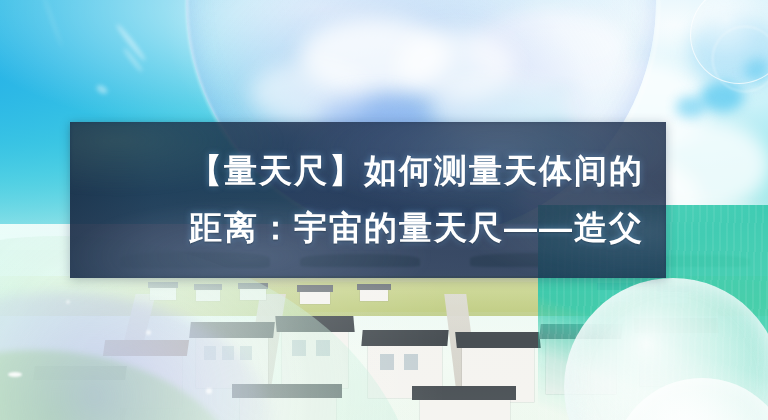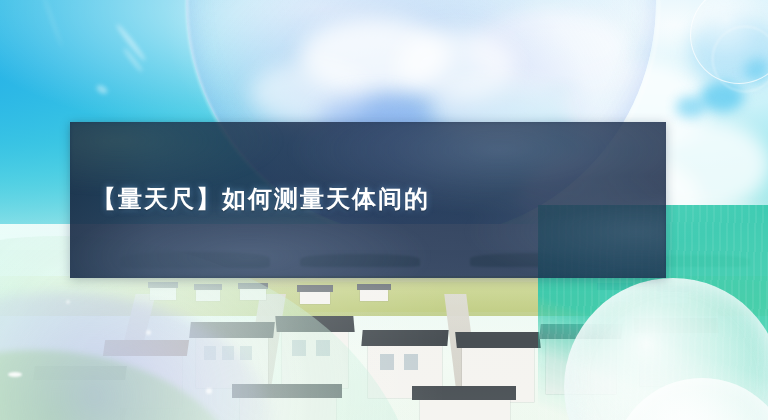--- a/index.html
+++ b/index.html
@@ -264,27 +264,28 @@
       radial-gradient(40% 50% at 8% 12%, rgba(90,118,104,.3) 0%, rgba(255,255,255,0) 70%);
     filter:blur(2px);
   }
   .banner-title{
     position:absolute;inset:0;
     display:flex;flex-direction:column;justify-content:center;
     padding:0 22px;box-sizing:border-box;
   }
   .tline{
     color:#ffffff;
-    font-family:Liberation Serif, serif;
-    font-size:24px;
+    font-family:Liberation Sans, sans-serif;
+    font-size:33px;
     font-weight:700;
     letter-spacing:2px;
     line-height:1.72;
     white-space:nowrap;
     text-shadow:0 0 6px rgba(120,180,235,.55), 0 1px 2px rgba(0,0,0,.45);
+    text-align:right;
   }
 </style>
 </head>
 <body>
 
 <div id="stage">
 
   <div class="layer sky-base"></div>
   <div class="layer sky-left-wash"></div>
   <div class="layer sky-right-wash"></div>
@@ -397,16 +398,17 @@
   <div class="arc-violet"></div>
   <div class="arc-speck sp1"></div>
   <div class="arc-speck sp2"></div>
   <div class="arc-speck sp3"></div>
   <div class="arc-speck sp4"></div>
 
   <div class="banner">
     <div class="banner-texture"></div>
     <div class="banner-title">
       <div class="tline">【量天尺】如何测量天体间的</div>
+      <div class="tline">距离：宇宙的量天尺——造父</div>
     </div>
   </div>
 
 </div>
 
 </body></html>

